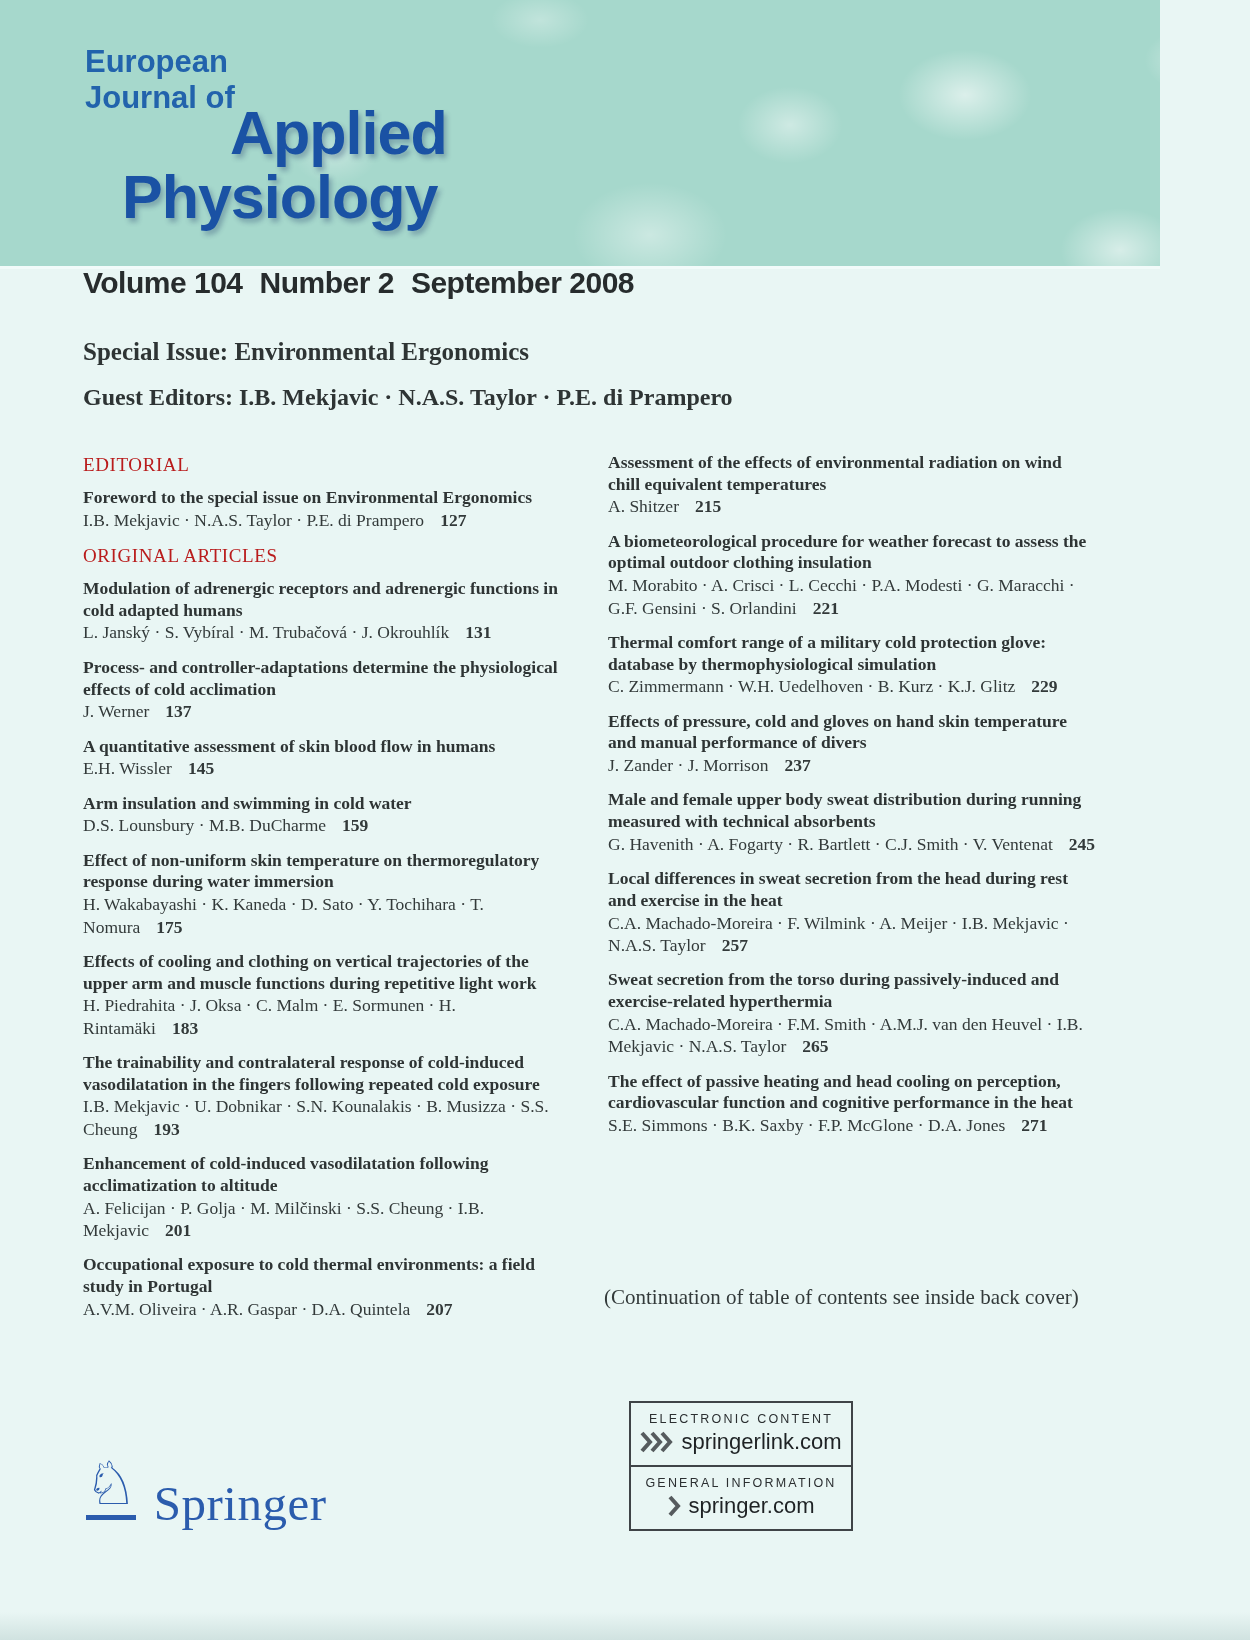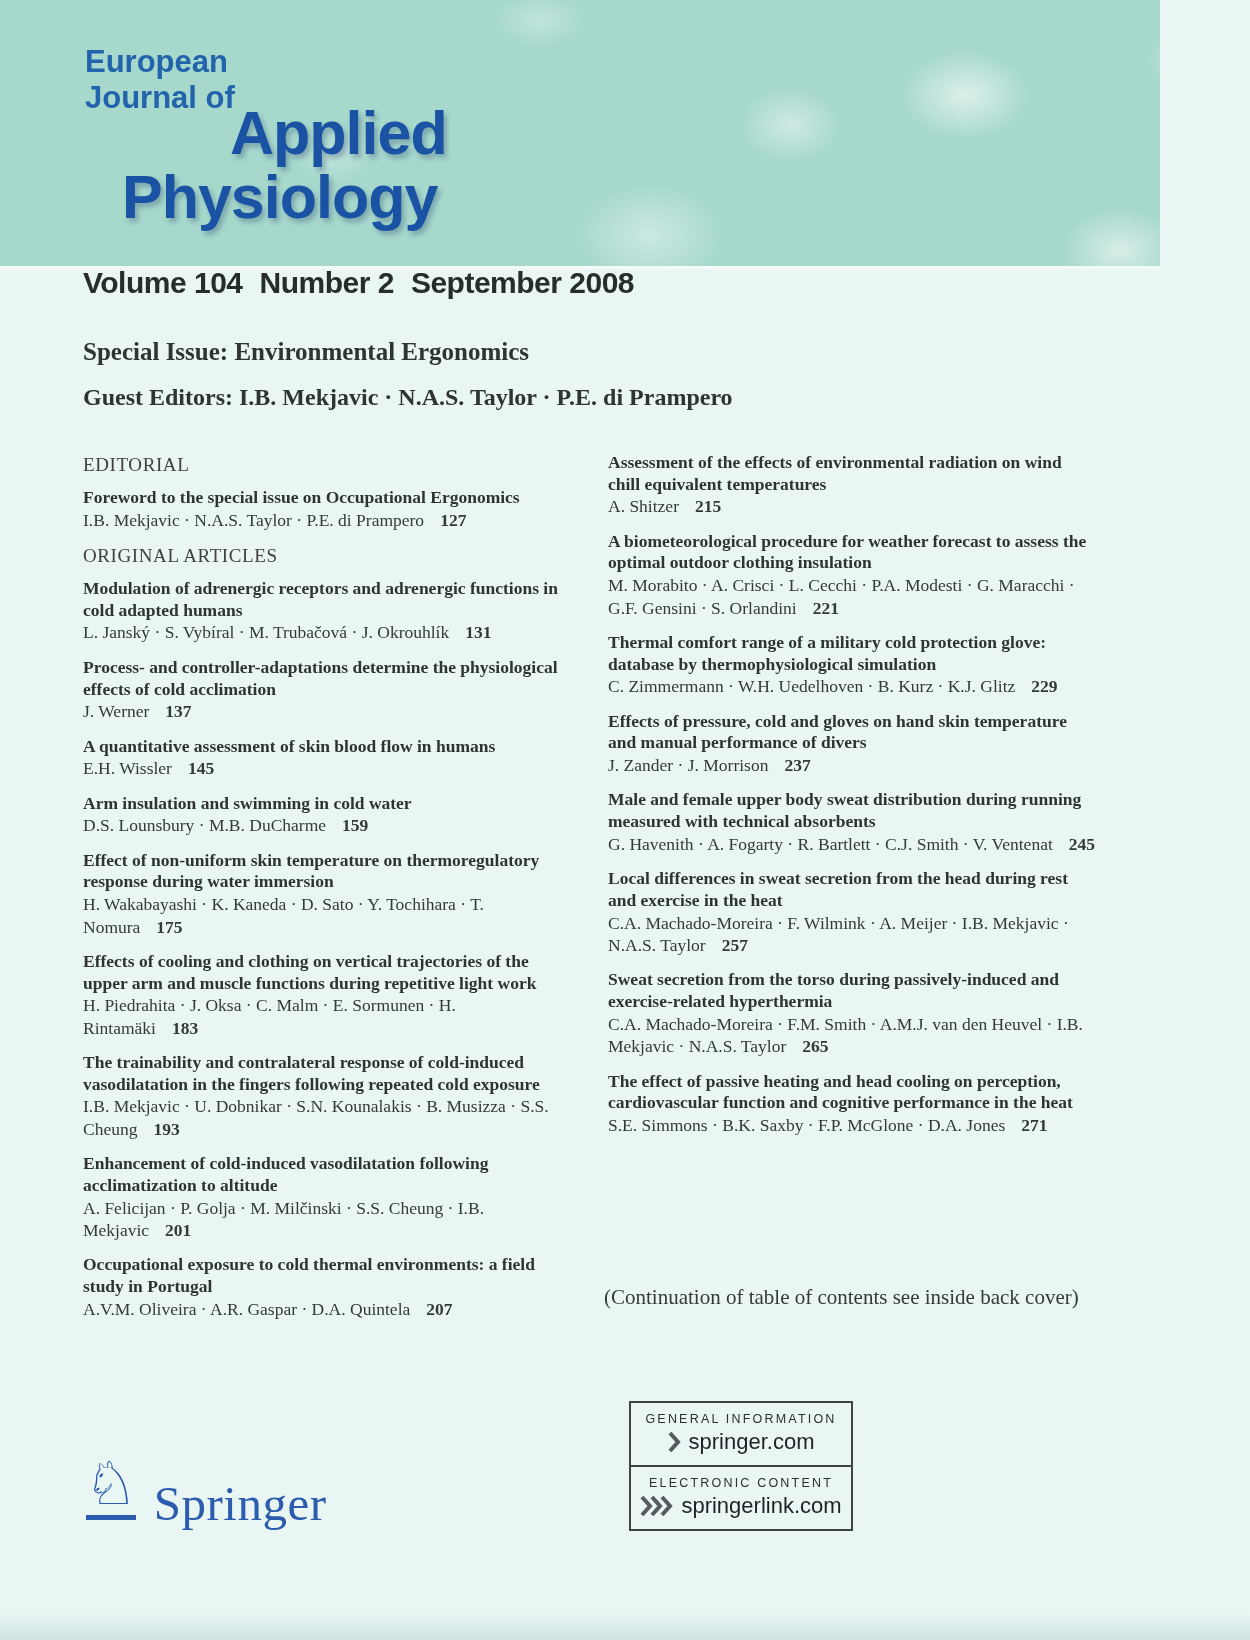--- a/index.html
+++ b/index.html
@@ -42,21 +42,21 @@
   }
   .volume-line span { margin-right:17px; }
   .volume-line span:last-child { margin-right:12px; }
   
   .special  { position:absolute; left:83px; top:338px; font-size:25px; font-weight:bold; }
   .editors  { position:absolute; left:83px; top:384px; font-size:24px; font-weight:bold; }
   
   .toc { position:absolute; left:83px; top:452px; width:1012px; display:flex; gap:38px; }
   .col { width:487px; }
   .toc-section {
-    font-size:19px; letter-spacing:.6px; color:#404040; margin:14px 0 11px;
+    font-size:19px; letter-spacing:.6px; color:#b91c1c; margin:14px 0 11px;
   }
   .toc-section:first-child { margin-top:2px; }
   .toc-article { margin-bottom:13px; }
   .toc-article .t { font-weight:bold; font-size:17.5px; line-height:1.24; color:#2e3434; }
   .toc-article .a { font-size:17.5px; line-height:1.28; color:#333a3a; }
   .pg { font-weight:bold; margin-left:16px; }
   .note { position:absolute; left:604px; top:1285px; font-size:21px; color:#333a3a; }
   
   .info-boxes {
     position:absolute; left:629px; top:1401px; width:224px;
@@ -108,21 +108,21 @@
     <span>Volume 104</span><span>Number 2</span><span>September 2008</span>
   </div>
 
   <div class="special">Special Issue: Environmental Ergonomics</div>
   <div class="editors">Guest Editors: I.B. Mekjavic · N.A.S. Taylor · P.E. di Prampero</div>
 
   <div class="toc">
     <div class="col" id="toc-left">
         <div class="toc-section">EDITORIAL</div>
         <div class="toc-article">
-          <div class="t">Foreword to the special issue on Occupational Ergonomics</div>
+          <div class="t">Foreword to the special issue on Environmental Ergonomics</div>
           <div class="a">I.B. Mekjavic · N.A.S. Taylor · P.E. di Prampero<span class="pg">127</span></div>
         </div>
         <div class="toc-section">ORIGINAL ARTICLES</div>
         <div class="toc-article">
           <div class="t">Modulation of adrenergic receptors and adrenergic functions in cold adapted humans</div>
           <div class="a">L. Janský · S. Vybíral · M. Trubačová · J. Okrouhlík<span class="pg">131</span></div>
         </div>
         <div class="toc-article">
           <div class="t">Process- and controller-adaptations determine the physiological effects of cold acclimation</div>
           <div class="a">J. Werner<span class="pg">137</span></div>
@@ -188,44 +188,44 @@
         <div class="toc-article">
           <div class="t">The effect of passive heating and head cooling on perception, cardiovascular function and cognitive performance in the heat</div>
           <div class="a">S.E. Simmons · B.K. Saxby · F.P. McGlone · D.A. Jones<span class="pg">271</span></div>
         </div>
       </div>
   </div>
 
   <div class="note">(Continuation of table of contents see inside back cover)</div>
 
   <div class="info-boxes">
-    <div class="ibox">
-      <div class="ibox-head">GENERAL INFORMATION</div>
-      <div class="ibox-link">
-        <span class="chev">
-          <svg width="13" height="22" viewBox="0 0 13 22">
-              <polyline points="2,2 10,11 2,20" fill="none" stroke="#565b5e" stroke-width="4"></polyline>
-            </svg>
-        </span>
-        <span>springer.com</span>
-      </div>
-    </div>
     <div class="ibox">
       <div class="ibox-head">ELECTRONIC CONTENT</div>
       <div class="ibox-link">
         <span class="chev">
           <svg width="33" height="22" viewBox="0 0 33 22">
             <polyline points="2,2 10,11 2,20" fill="none" stroke="#565b5e" stroke-width="4"></polyline>
             <polyline points="12,2 20,11 12,20" fill="none" stroke="#565b5e" stroke-width="4"></polyline>
             <polyline points="22,2 30,11 22,20" fill="none" stroke="#565b5e" stroke-width="4"></polyline>
           </svg>
         </span>
         <span>springerlink.com</span>
       </div>
     </div>
+    <div class="ibox">
+      <div class="ibox-head">GENERAL INFORMATION</div>
+      <div class="ibox-link">
+        <span class="chev">
+          <svg width="13" height="22" viewBox="0 0 13 22">
+              <polyline points="2,2 10,11 2,20" fill="none" stroke="#565b5e" stroke-width="4"></polyline>
+            </svg>
+        </span>
+        <span>springer.com</span>
+      </div>
+    </div>
   </div>
 
   <div class="springer">
     <span>
       <span class="knight">♘</span>
       <span class="knight-bar"></span>
     </span>
     <span class="springer-word">Springer</span>
   </div>
 

